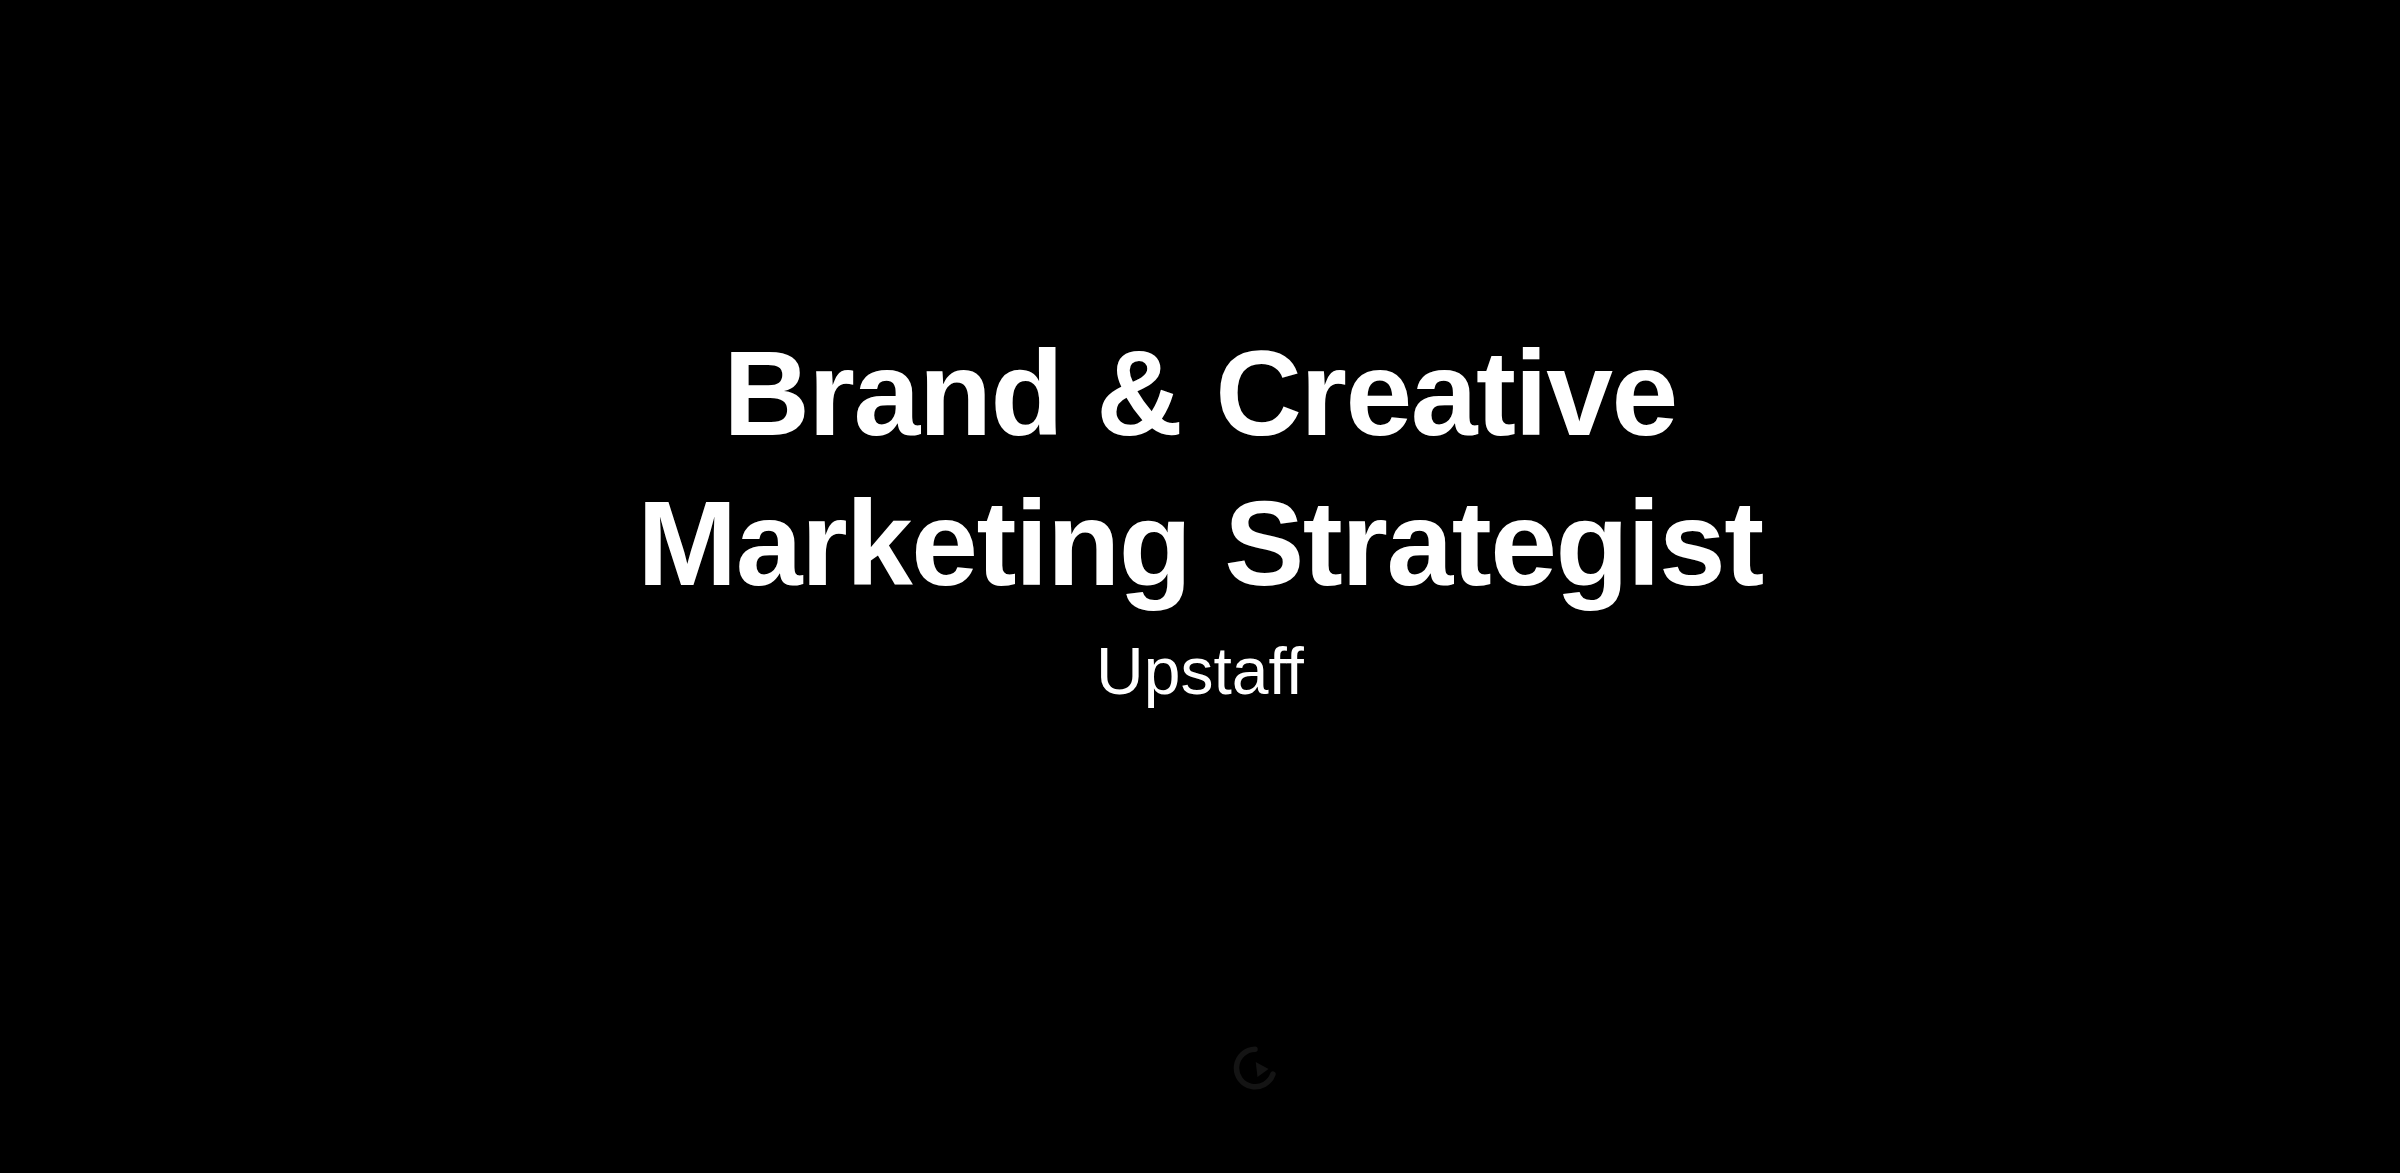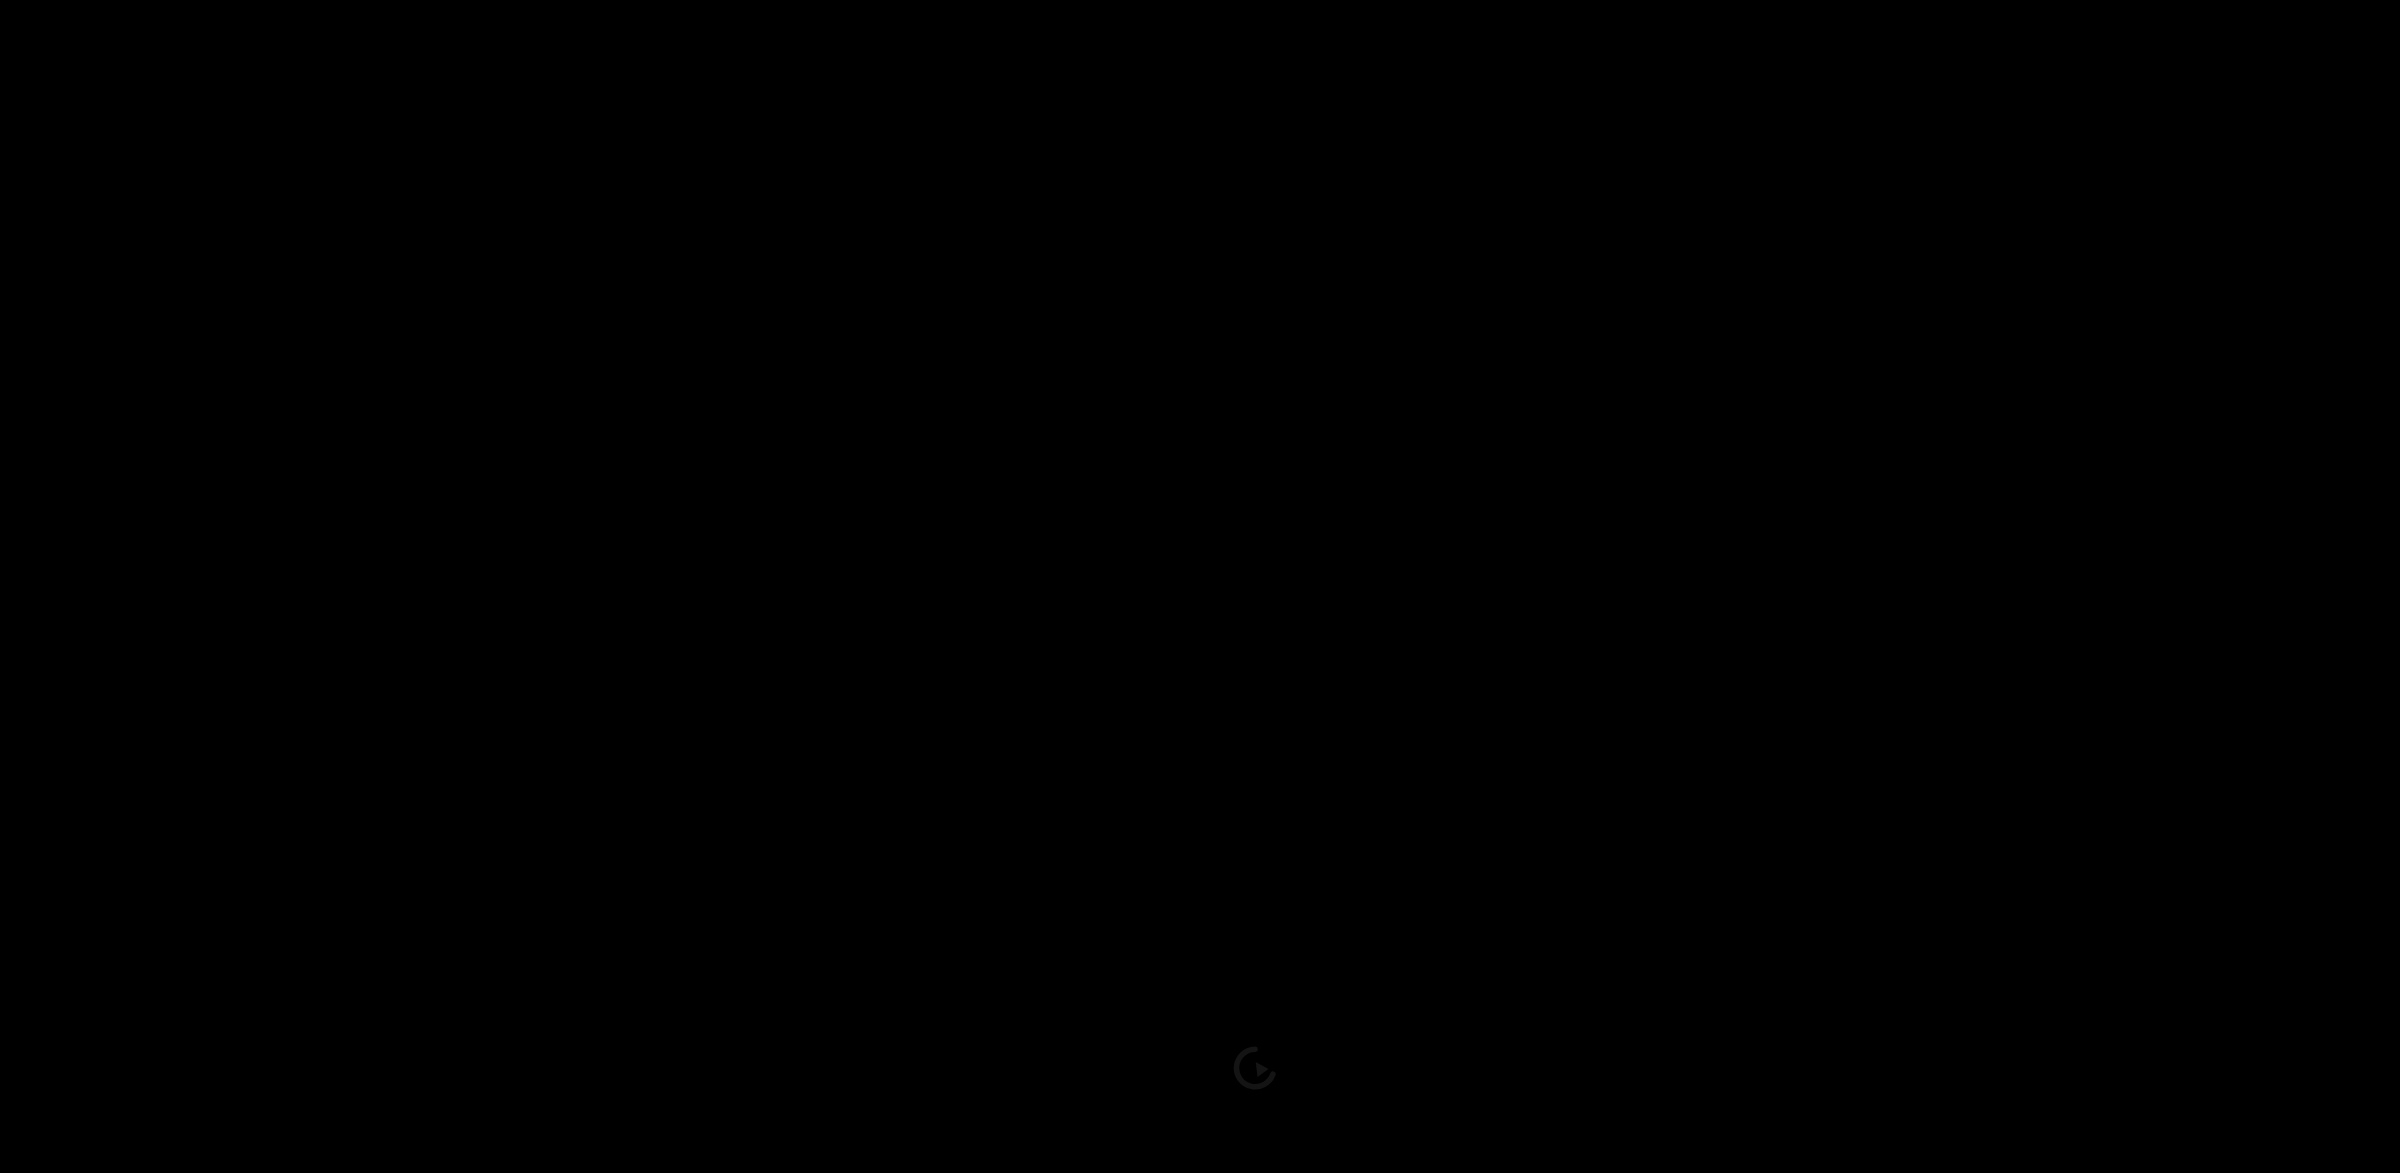--- a/index.html
+++ b/index.html
@@ -77,20 +77,24 @@
     display: block;
     width: 60px;
     height: 60px;
   }
 </style>
 </head>
 <body>
 
 <div class="page">
 
+  <div class="hero">
+    <h1 class="hero-title">Brand &amp; Creative Marketing Strategist</h1>
+    <div class="hero-subtitle">Upstaff</div>
+  </div>
 
   <div class="refresh-mark">
     <svg viewBox="0 0 24 24" aria-hidden="true">
       <path d="M12 4.5 A7.5 7.5 0 1 0 19.2 14.4" fill="none" stroke="#141414" stroke-width="2.2" stroke-linecap="round"></path>
       <path d="M12.3 9.6 L17.4 12.4 L13.0 15.6 Z" fill="#141414"></path>
     </svg>
   </div>
 
 </div>
 

